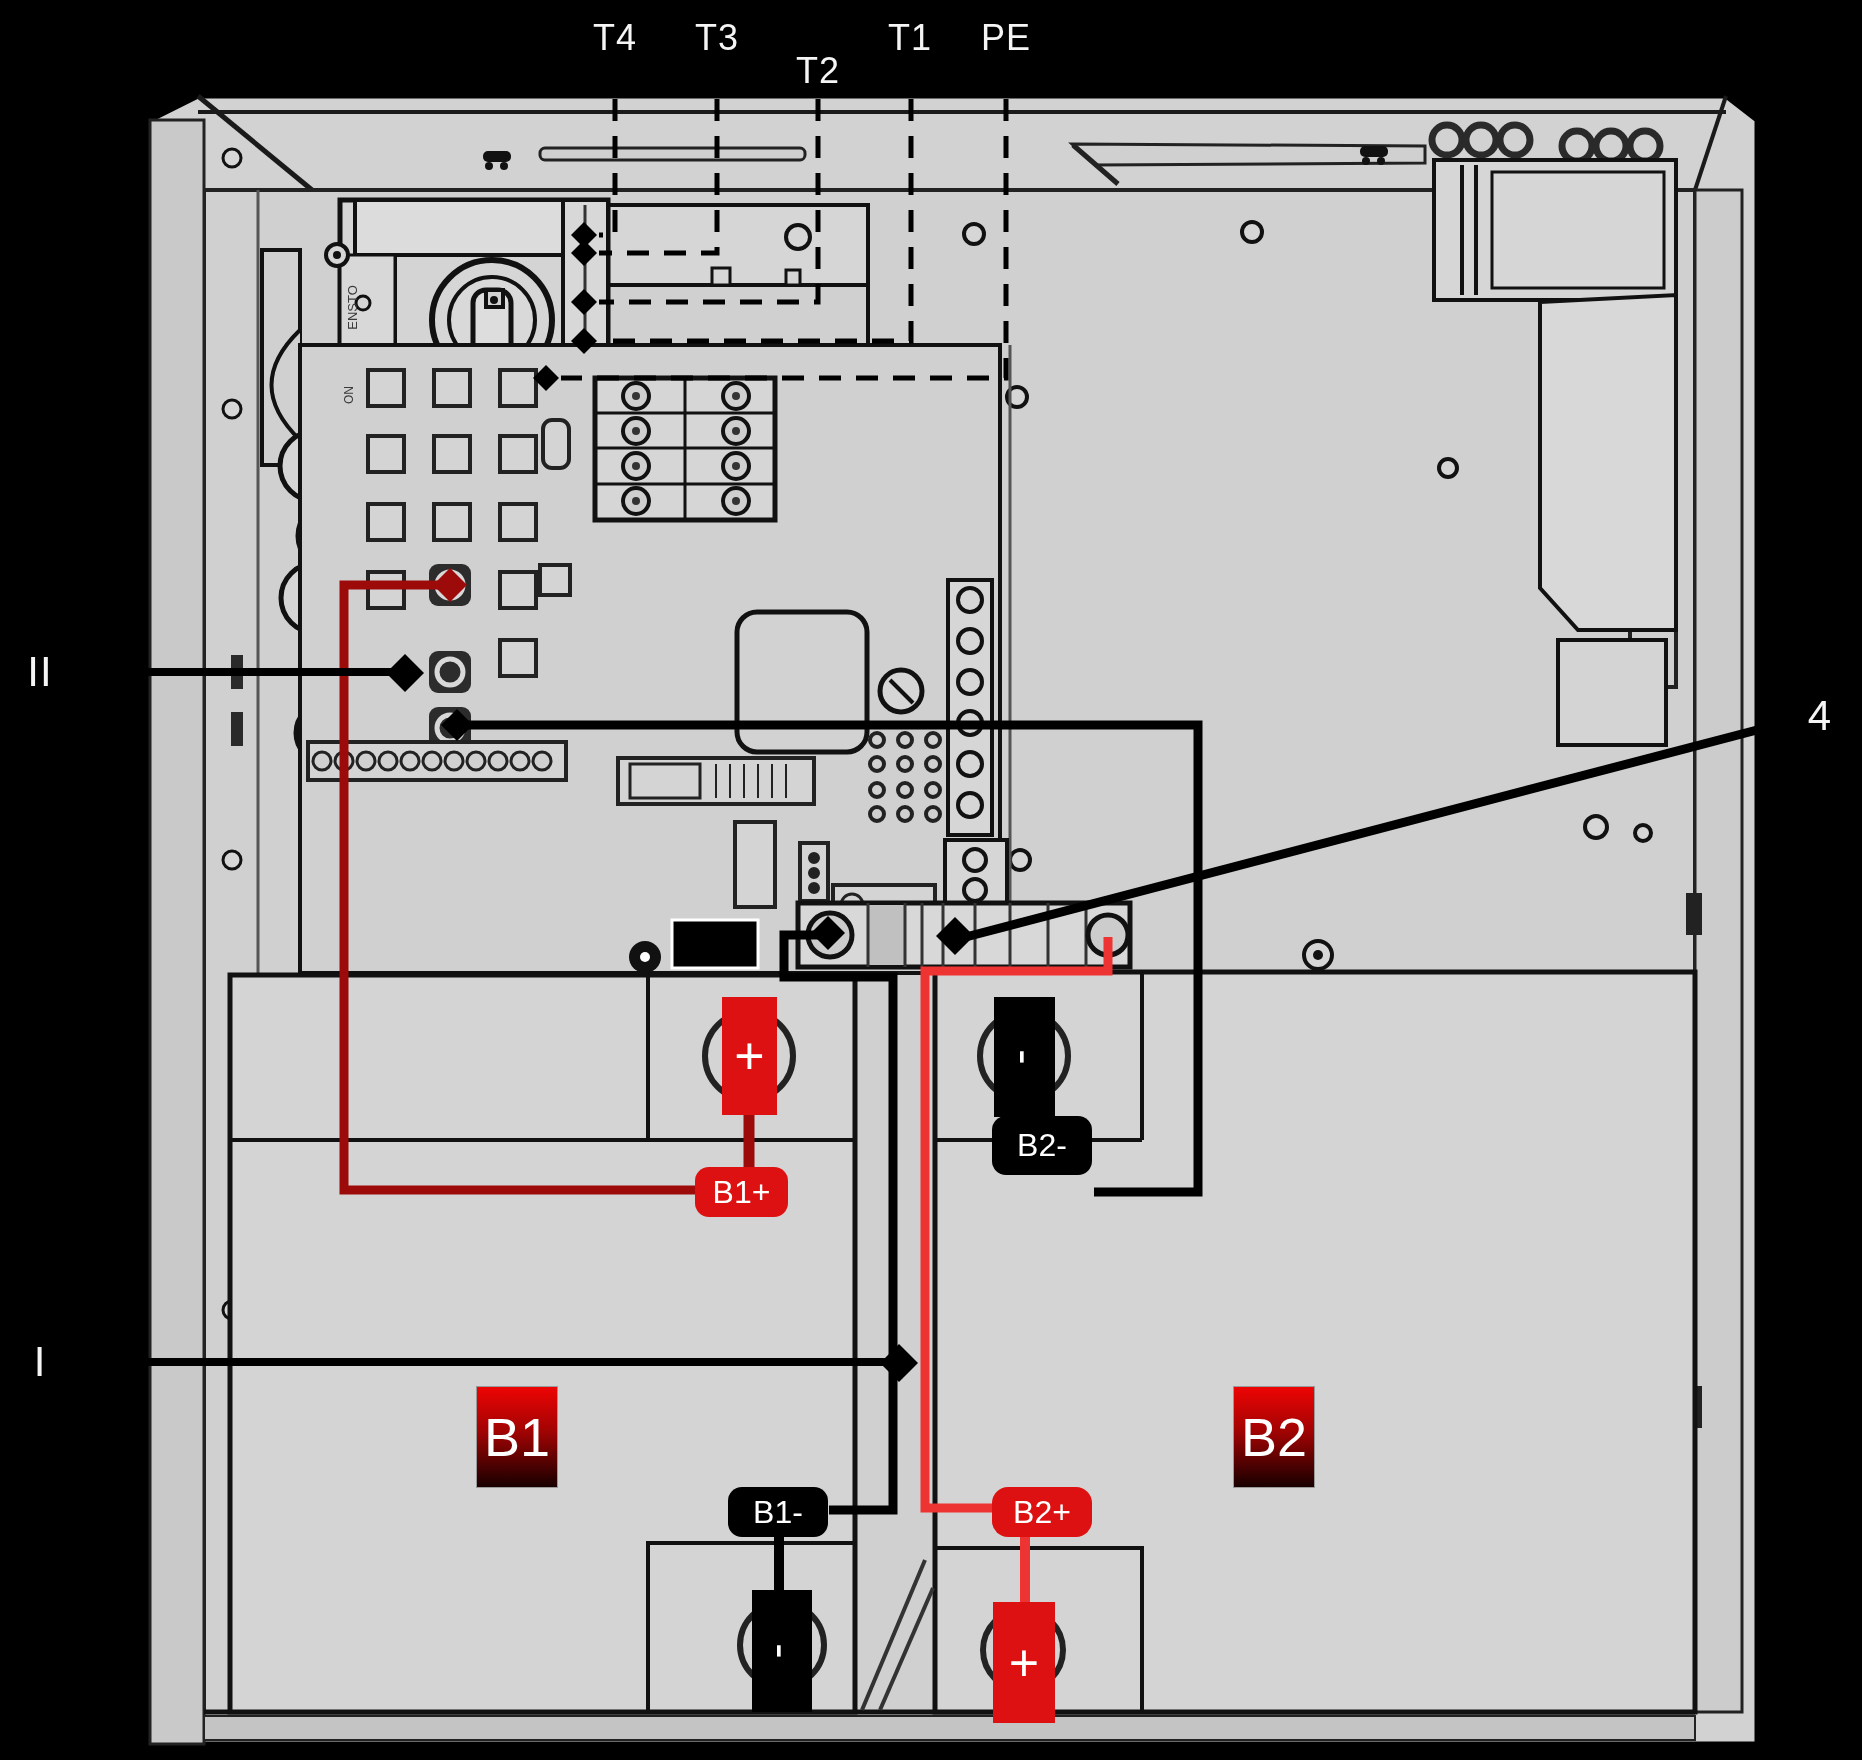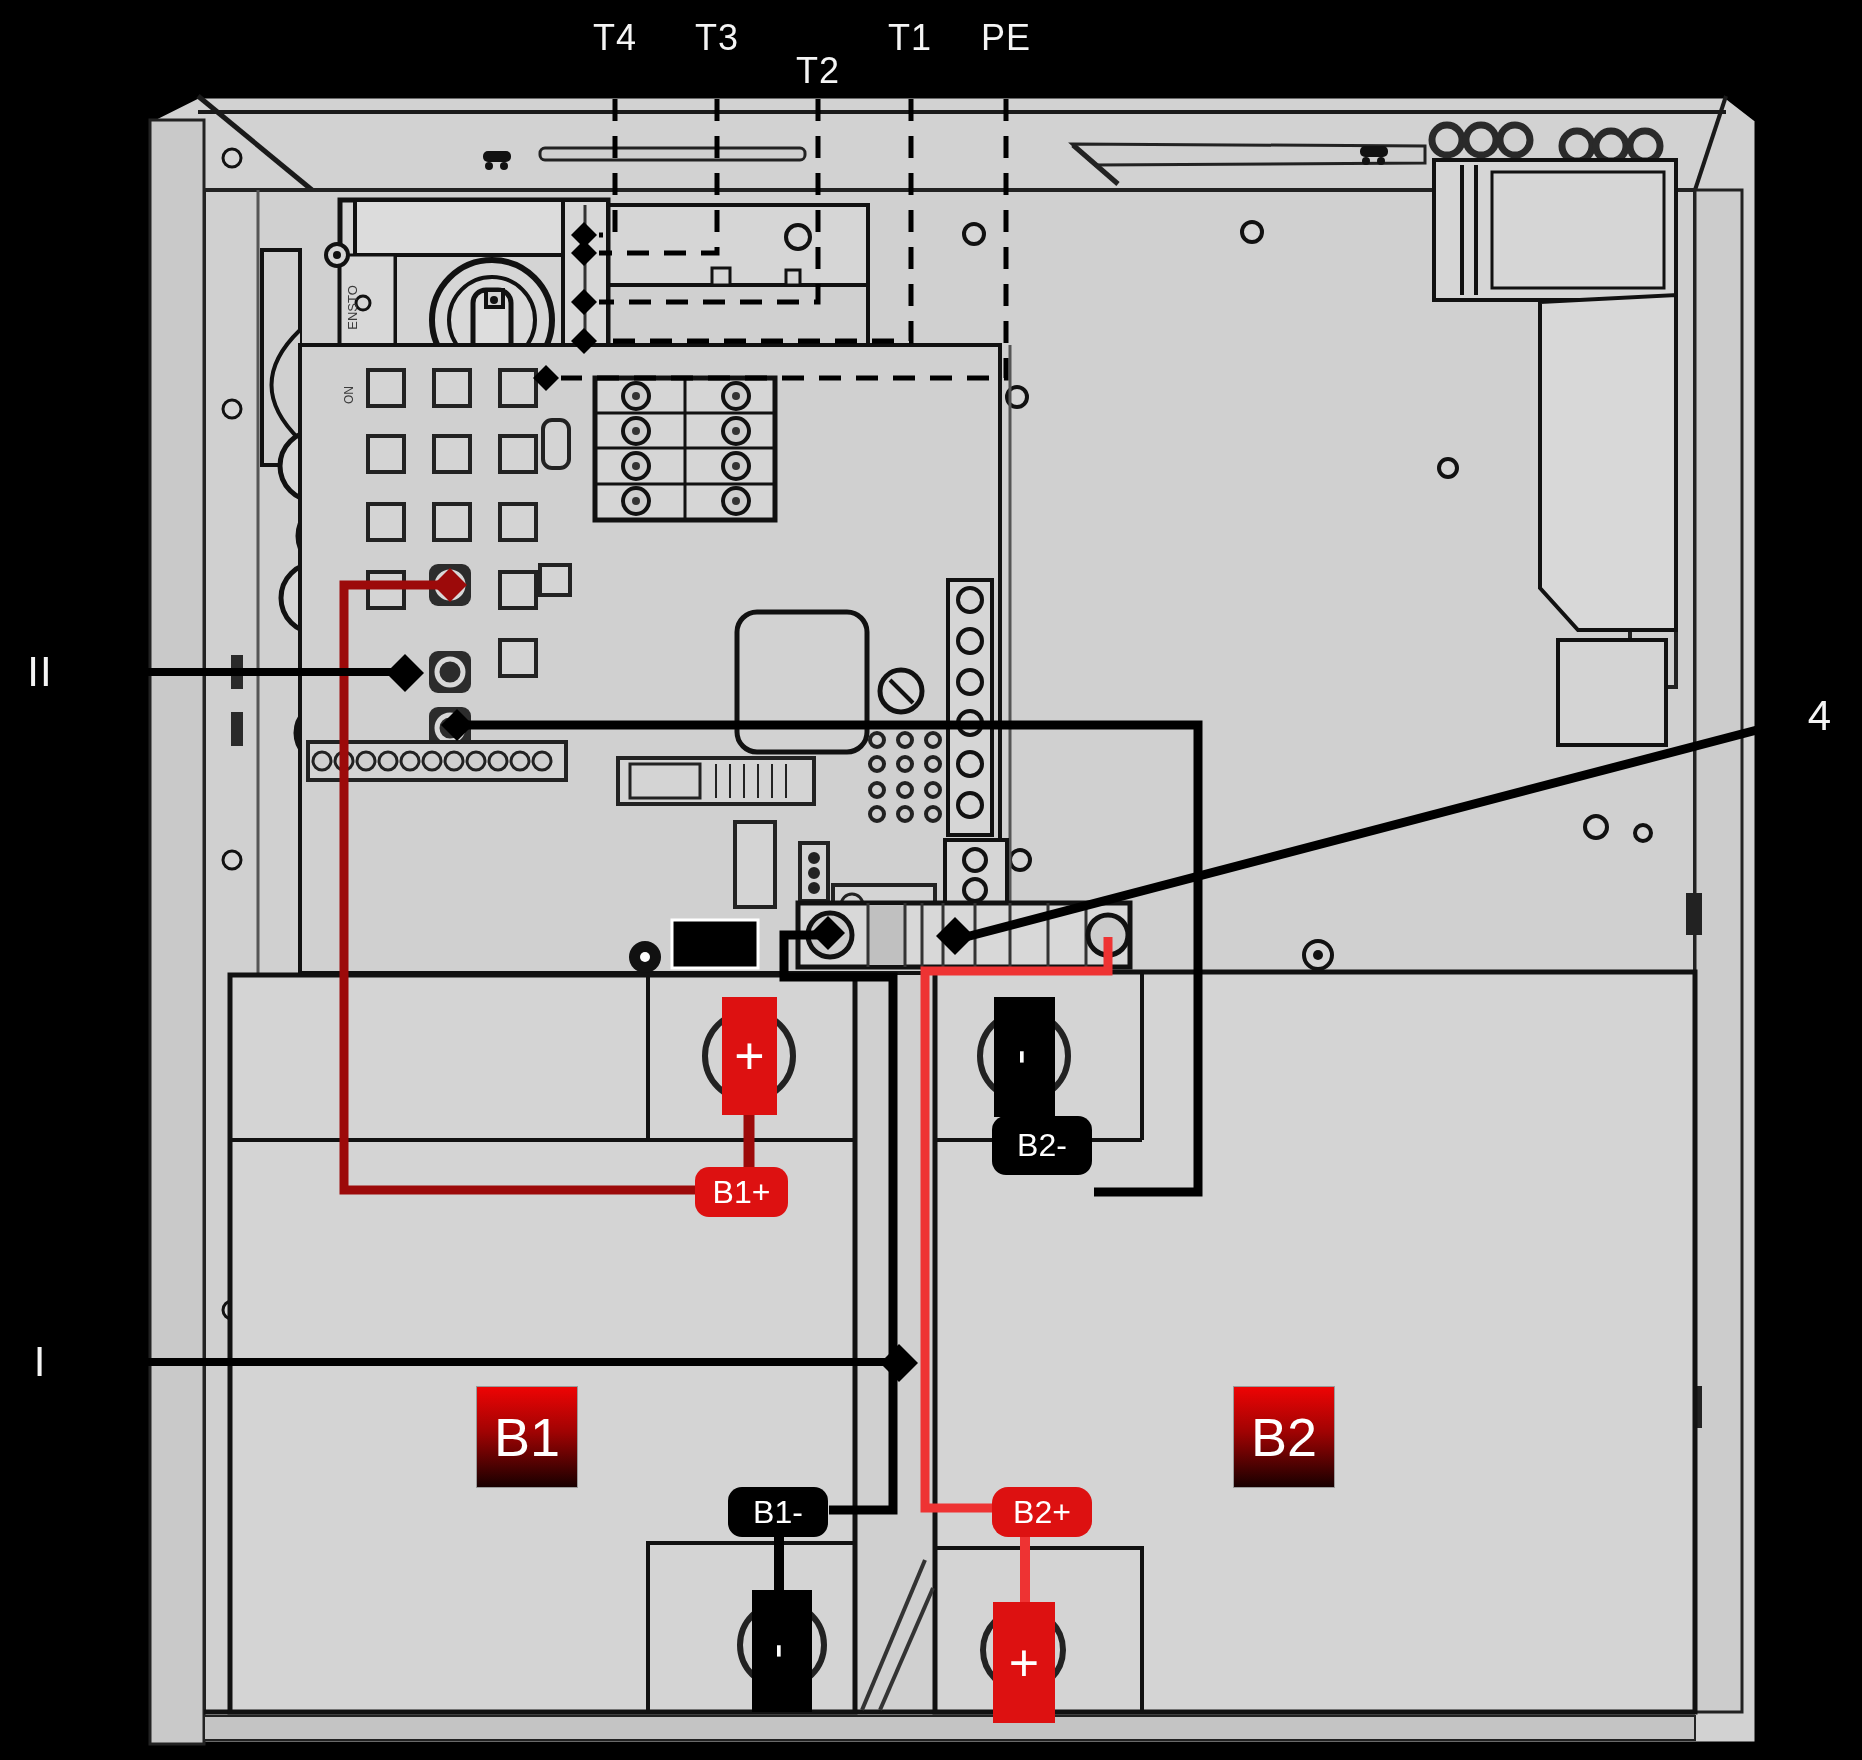--- a/index.html
+++ b/index.html
@@ -6,21 +6,21 @@
   .stage{position:relative;width:1862px;height:1760px;background:#000;
          font-family:"Liberation Sans",sans-serif;overflow:hidden;}
   .stage svg{position:absolute;left:0;top:0;}
   .lbl{position:absolute;transform:translate(-50%,-50%);color:#f5f5f5;
        font-size:36px;letter-spacing:1px;white-space:nowrap;}
   .lbl.small{font-size:42px;}
   .tag{position:absolute;display:flex;align-items:center;justify-content:center;
        color:#fff;font-size:32px;border-radius:14px;white-space:nowrap;}
   .tag.red{background:#dd1111;}
   .tag.black{background:#000;}
-  .battid{position:absolute;width:100px;height:100px;display:flex;align-items:center;
+  .battid{position:absolute;width:80px;height:100px;display:flex;align-items:center;
        justify-content:center;color:#fff;font-size:54px;
        background:linear-gradient(180deg,#ee0404 0%,#a00303 45%,#180000 100%);
        outline:1px solid #9a9a9a;}
   .term{position:absolute;display:flex;align-items:center;justify-content:center;
        color:#fff;font-size:52px;}
   .term.red{background:#dd1111;}
   .term.black{background:#000;}
   .vbar{display:block;transform:rotate(90deg);font-size:46px;}
   .vtext{position:absolute;transform:rotate(-90deg);transform-origin:center;
        color:#3a3a3a;white-space:nowrap;}

